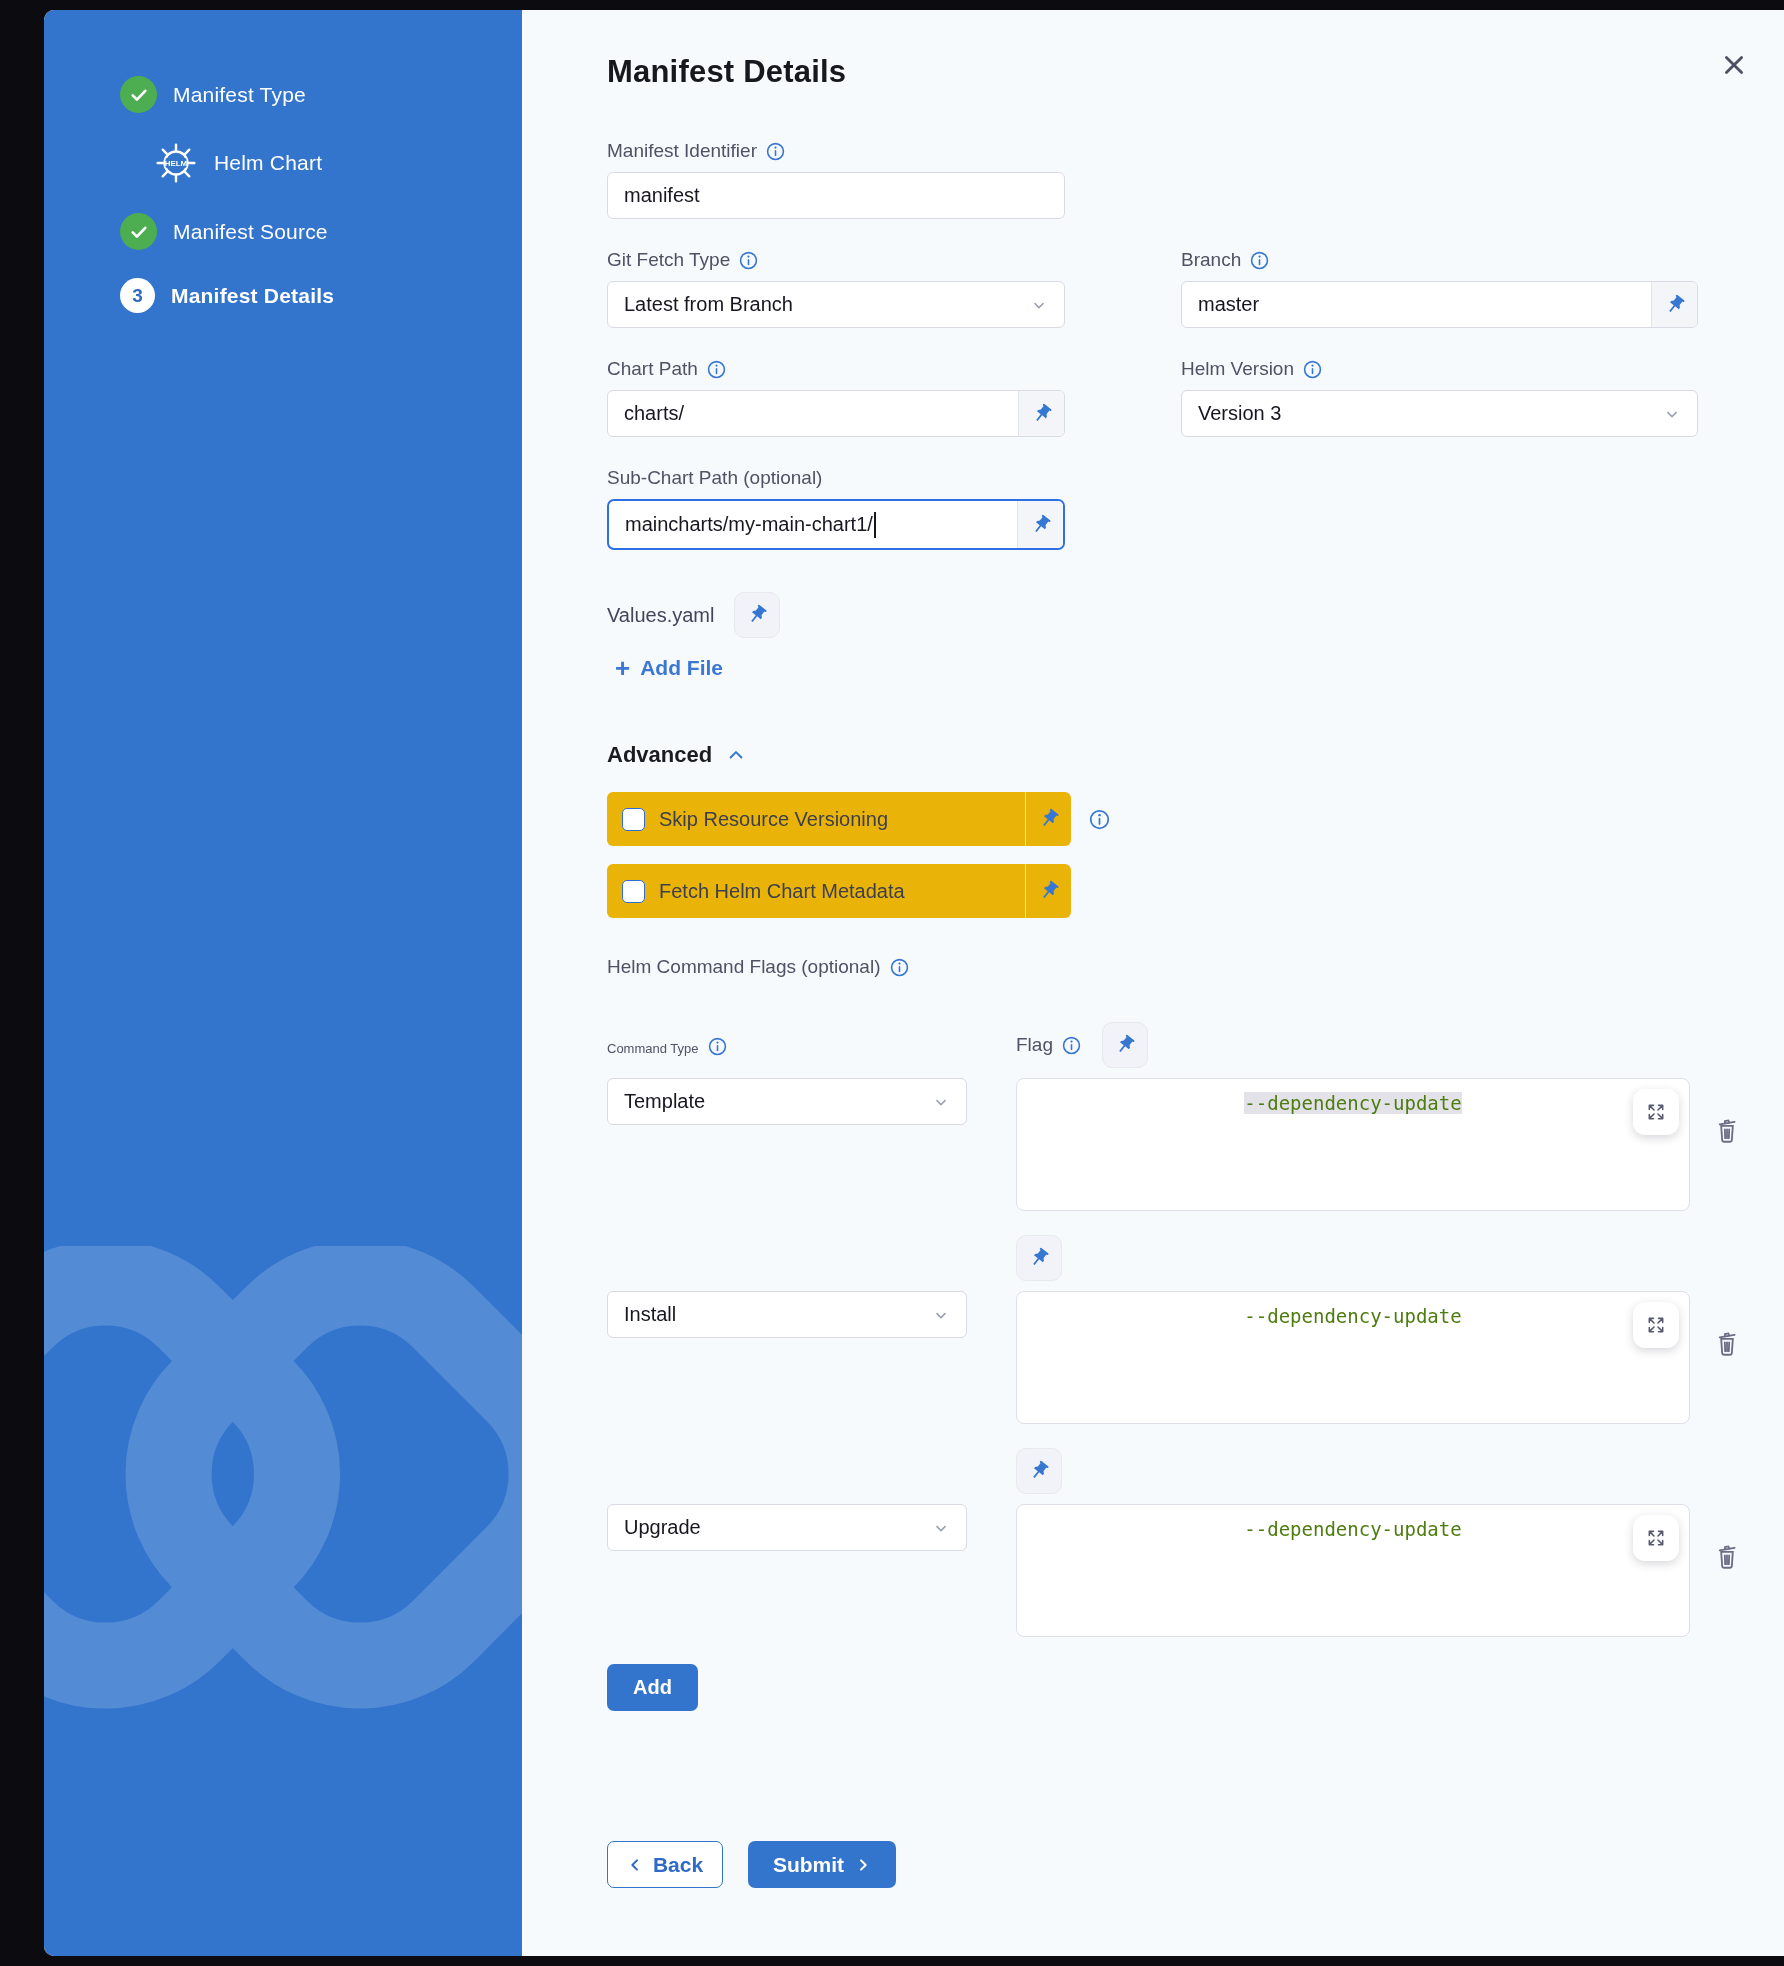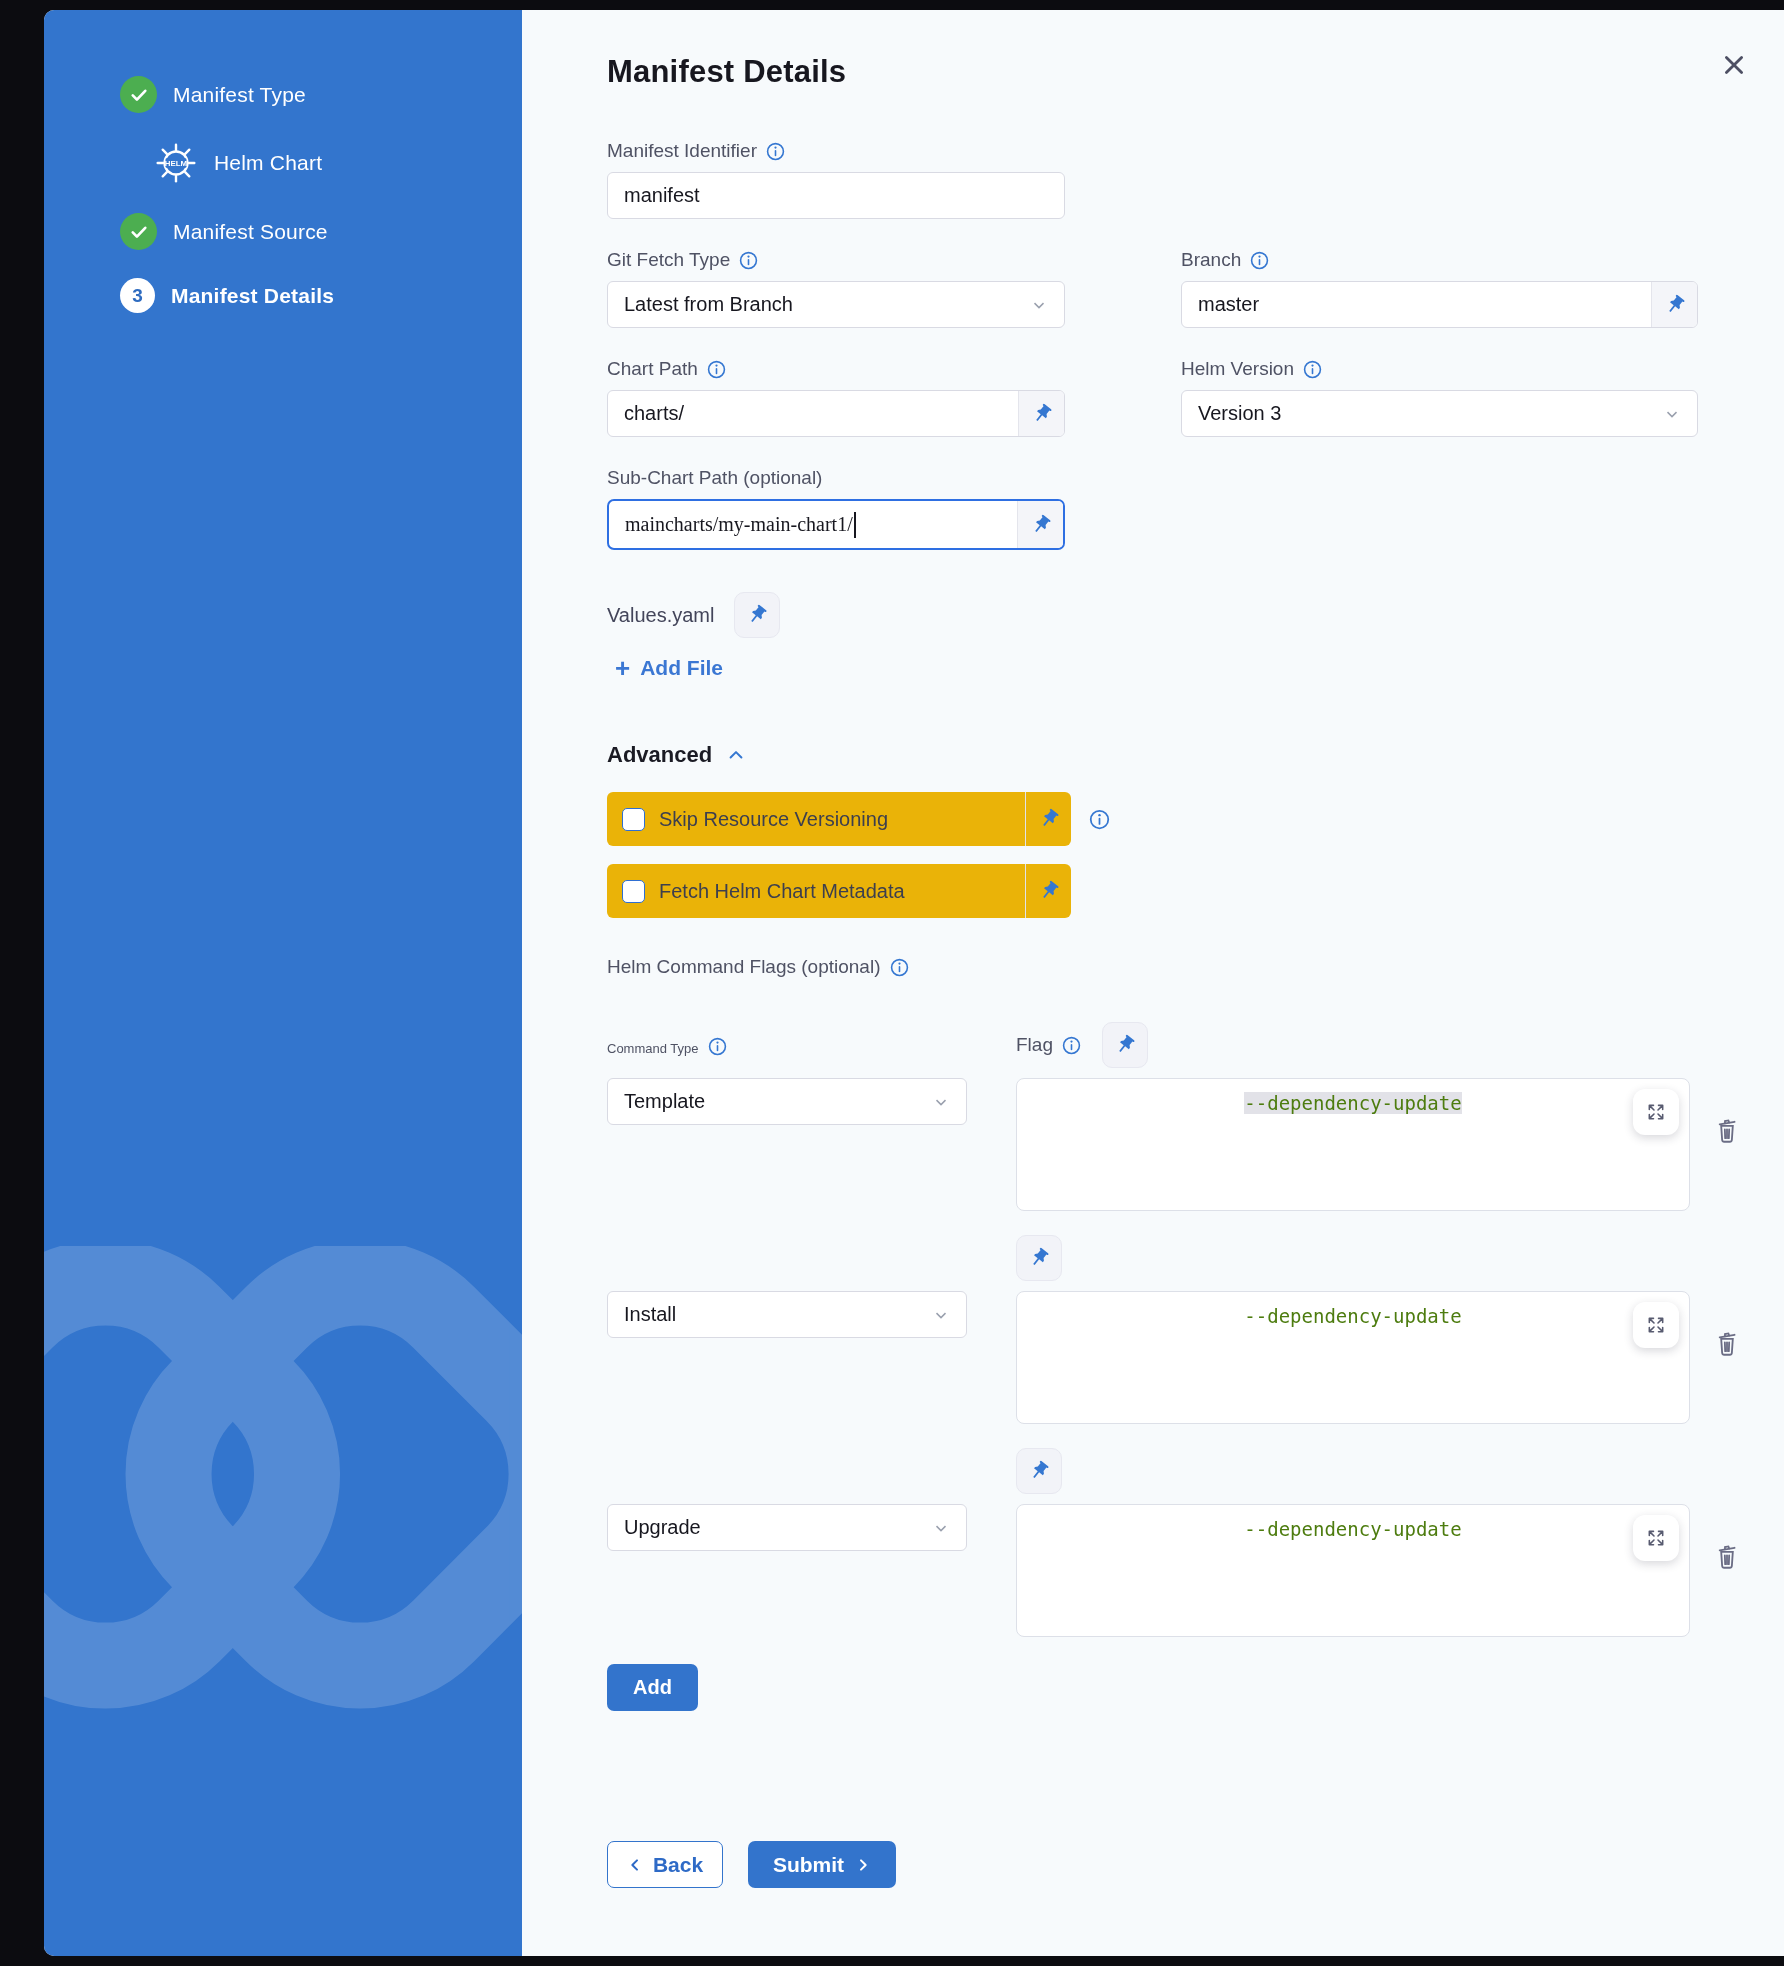--- a/index.html
+++ b/index.html
@@ -35,21 +35,21 @@
         display:flex; align-items:center; padding:0 16px; font-size:20px; color:#17171f; }
   .group { display:flex; align-items:stretch; height:47px; border:1px solid #d9dae3; border-radius:6px; background:#fff; overflow:hidden; }
   .group .gtext { flex:1; display:flex; align-items:center; padding:0 16px; font-size:20px; color:#17171f; }
   .group .pin-cell { width:46px; flex:0 0 46px; background:#f4f5f9; border-left:1px solid #e4e5ec; display:flex; align-items:center; justify-content:center; }
   .group.focused { border:2px solid #2e6fe2; border-radius:7px; height:51px; }
   .select { justify-content:space-between; cursor:pointer; }
   .select .chev { margin-left:12px; }
   .caret { display:inline-block; width:2px; height:26px; background:#17171f; margin-left:1px; }
 
   .mb30 { margin-bottom:30px; }
-  .mb42 { margin-bottom:42px;font-family:Liberation Serif, serif; }
+  .mb42 { margin-bottom:42px; }
 
   .values-row { display:flex; align-items:center; gap:20px; margin-bottom:18px; }
   .values-text { font-size:20px; color:#43455a; }
   .pin-btn { width:46px; height:46px; background:#f2f3f8; border:1px solid #e7e8f0; border-radius:10px; display:flex; align-items:center; justify-content:center; cursor:pointer; }
   .addfile { display:flex; align-items:center; gap:10px; color:#3b77d3; font-size:21px; font-weight:600; margin-left:8px; margin-bottom:62px; cursor:pointer; }
   .addfile .plus { font-size:26px; font-weight:700; line-height:20px; }
 
   .advanced { display:flex; align-items:center; gap:14px; margin-bottom:24px; }
   .advanced .adv-label { font-size:22px; font-weight:700; color:#1b1b24; }
 

